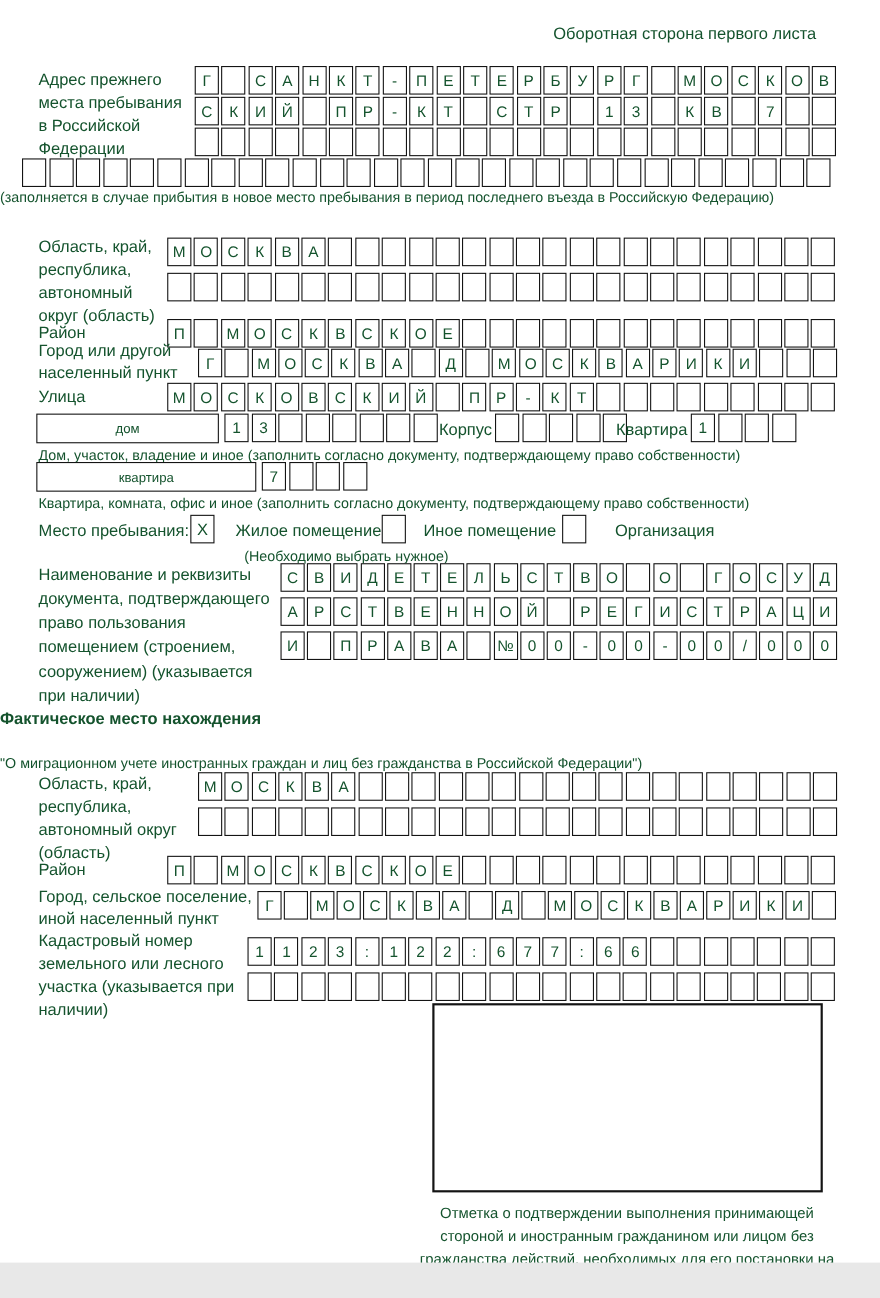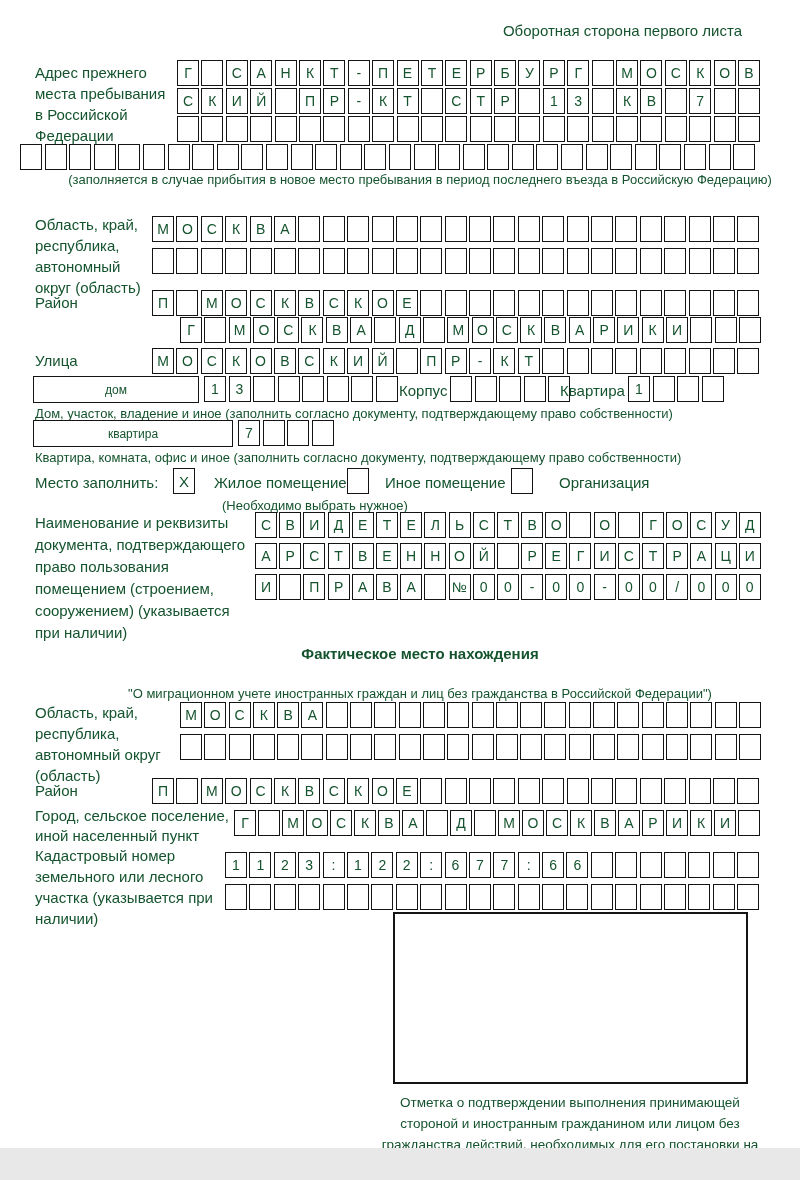--- a/index.html
+++ b/index.html
@@ -2,21 +2,21 @@
 <html><head>
 <meta charset="utf-8">
 <style>
   html,body{margin:0;padding:0;background:#e8e8e8;}
   .page{position:relative;width:800px;height:1148px;background:#ffffff;
         font-family:Liberation Sans, sans-serif;color:#14532d;overflow:hidden;}
   .abs{position:absolute;}
   .lbl{font-size:15px;line-height:21px;}
   .cap{font-size:13px;line-height:16px;}
   .b{font-weight:bold;}
-  .ctr{left:0;right:0;text-align:center;padding-left:40px;}
+  .ctr{left:0;right:0;}
   .grid{position:absolute;display:flex;gap:2.4px;}
   .cell{width:22px;height:26px;box-sizing:border-box;border:1.5px solid #141414;
         display:inline-flex;align-items:center;justify-content:center;
         font-size:14px;line-height:1;background:#fff;}
   .wbox{position:absolute;box-sizing:border-box;border:1.5px solid #141414;height:27px;
         display:flex;align-items:center;justify-content:center;font-size:12px;background:#fff;}
   .chk{position:absolute;width:22px;height:26px;box-sizing:border-box;border:1.5px solid #141414;
        display:flex;align-items:center;justify-content:center;font-size:15px;background:#fff;}
   .bigbox{position:absolute;box-sizing:border-box;border:2px solid #141414;background:#fff;}
 </style>
@@ -219,20 +219,21 @@
       <span class="cell"></span>
       <span class="cell"></span>
       <span class="cell"></span>
       <span class="cell"></span>
       <span class="cell"></span>
       <span class="cell"></span>
       <span class="cell"></span>
       <span class="cell"></span>
     </div>
 
+  <div class="abs lbl" style="top:310px;left:35px;width:140px;line-height:20px;">Город или другой населенный пункт</div>
   <div class="grid" style="left:180px;top:317px;gap:2.3px;">
       <span class="cell">Г</span>
       <span class="cell"></span>
       <span class="cell">М</span>
       <span class="cell">О</span>
       <span class="cell">С</span>
       <span class="cell">К</span>
       <span class="cell">В</span>
       <span class="cell">А</span>
       <span class="cell"></span>
@@ -312,21 +313,21 @@
 
   <div class="wbox" style="left:33px;top:420px;width:200px;">квартира</div>
   <div class="grid" style="left:238px;top:420px;gap:2.5px;">
       <span class="cell">7</span>
       <span class="cell"></span>
       <span class="cell"></span>
       <span class="cell"></span>
     </div>
   <div class="abs cap" style="top:450px;left:35px;">Квартира, комната, офис и иное (заполнить согласно документу, подтверждающему право собственности)</div>
 
-  <div class="abs lbl" style="top:472px;left:35px;">Место заполнить:</div>
+  <div class="abs lbl" style="top:472px;left:35px;">Место пребывания:</div>
   <div class="chk" style="left:173px;top:468px;">X</div>
   <div class="abs lbl" style="top:472px;left:214px;text-align:center;">Жилое помещение</div>
   <div class="chk" style="left:347px;top:468px;"></div>
   <div class="abs lbl" style="top:472px;left:385px;">Иное помещение</div>
   <div class="chk" style="left:511px;top:468px;"></div>
   <div class="abs lbl" style="top:472px;left:559px;">Организация</div>
   <div class="abs cap" style="top:498px;left:222px;">(Необходимо выбрать нужное)</div>
 
   <div class="abs lbl" style="top:512px;left:35px;width:212px;line-height:22px;">Наименование и реквизиты документа, подтверждающего право пользования помещением (строением, сооружением) (указывается при наличии)</div>
   <div class="grid" style="left:255px;top:512px;gap:2.2px;">

